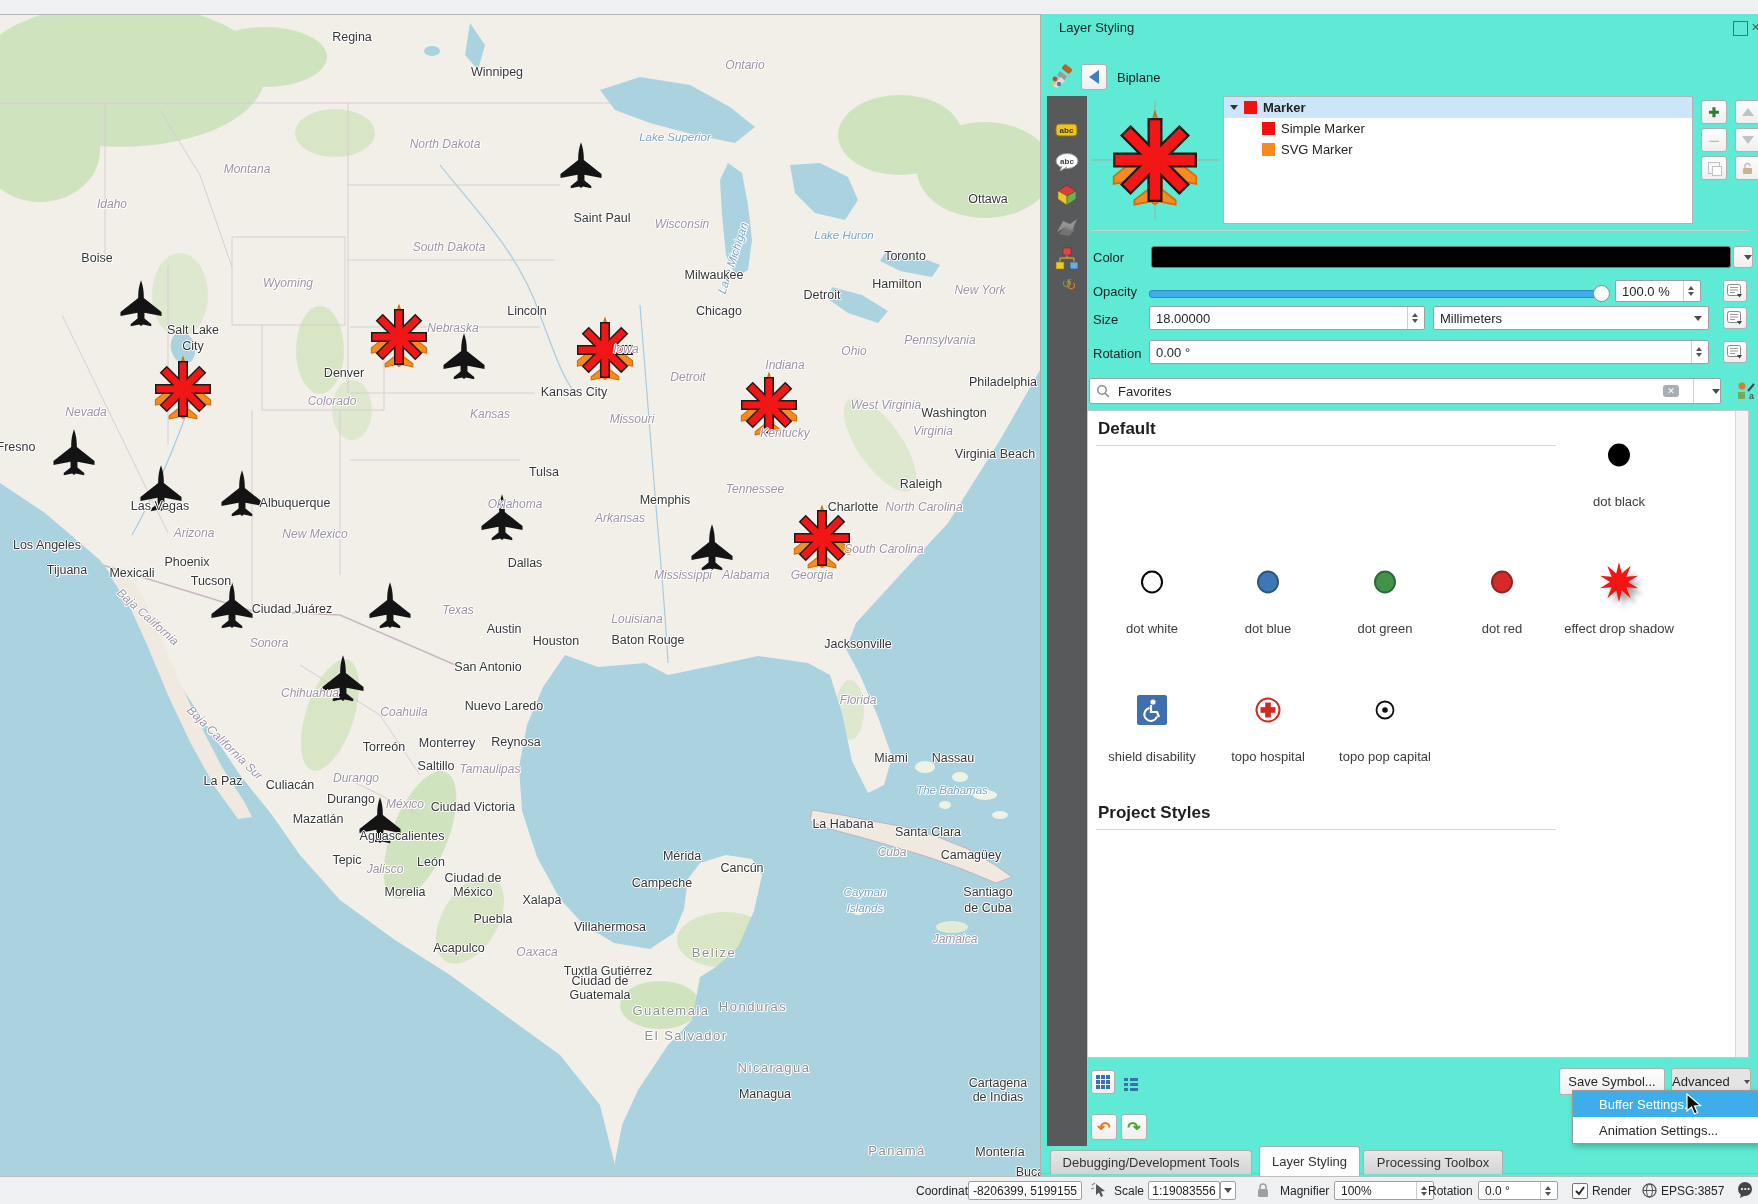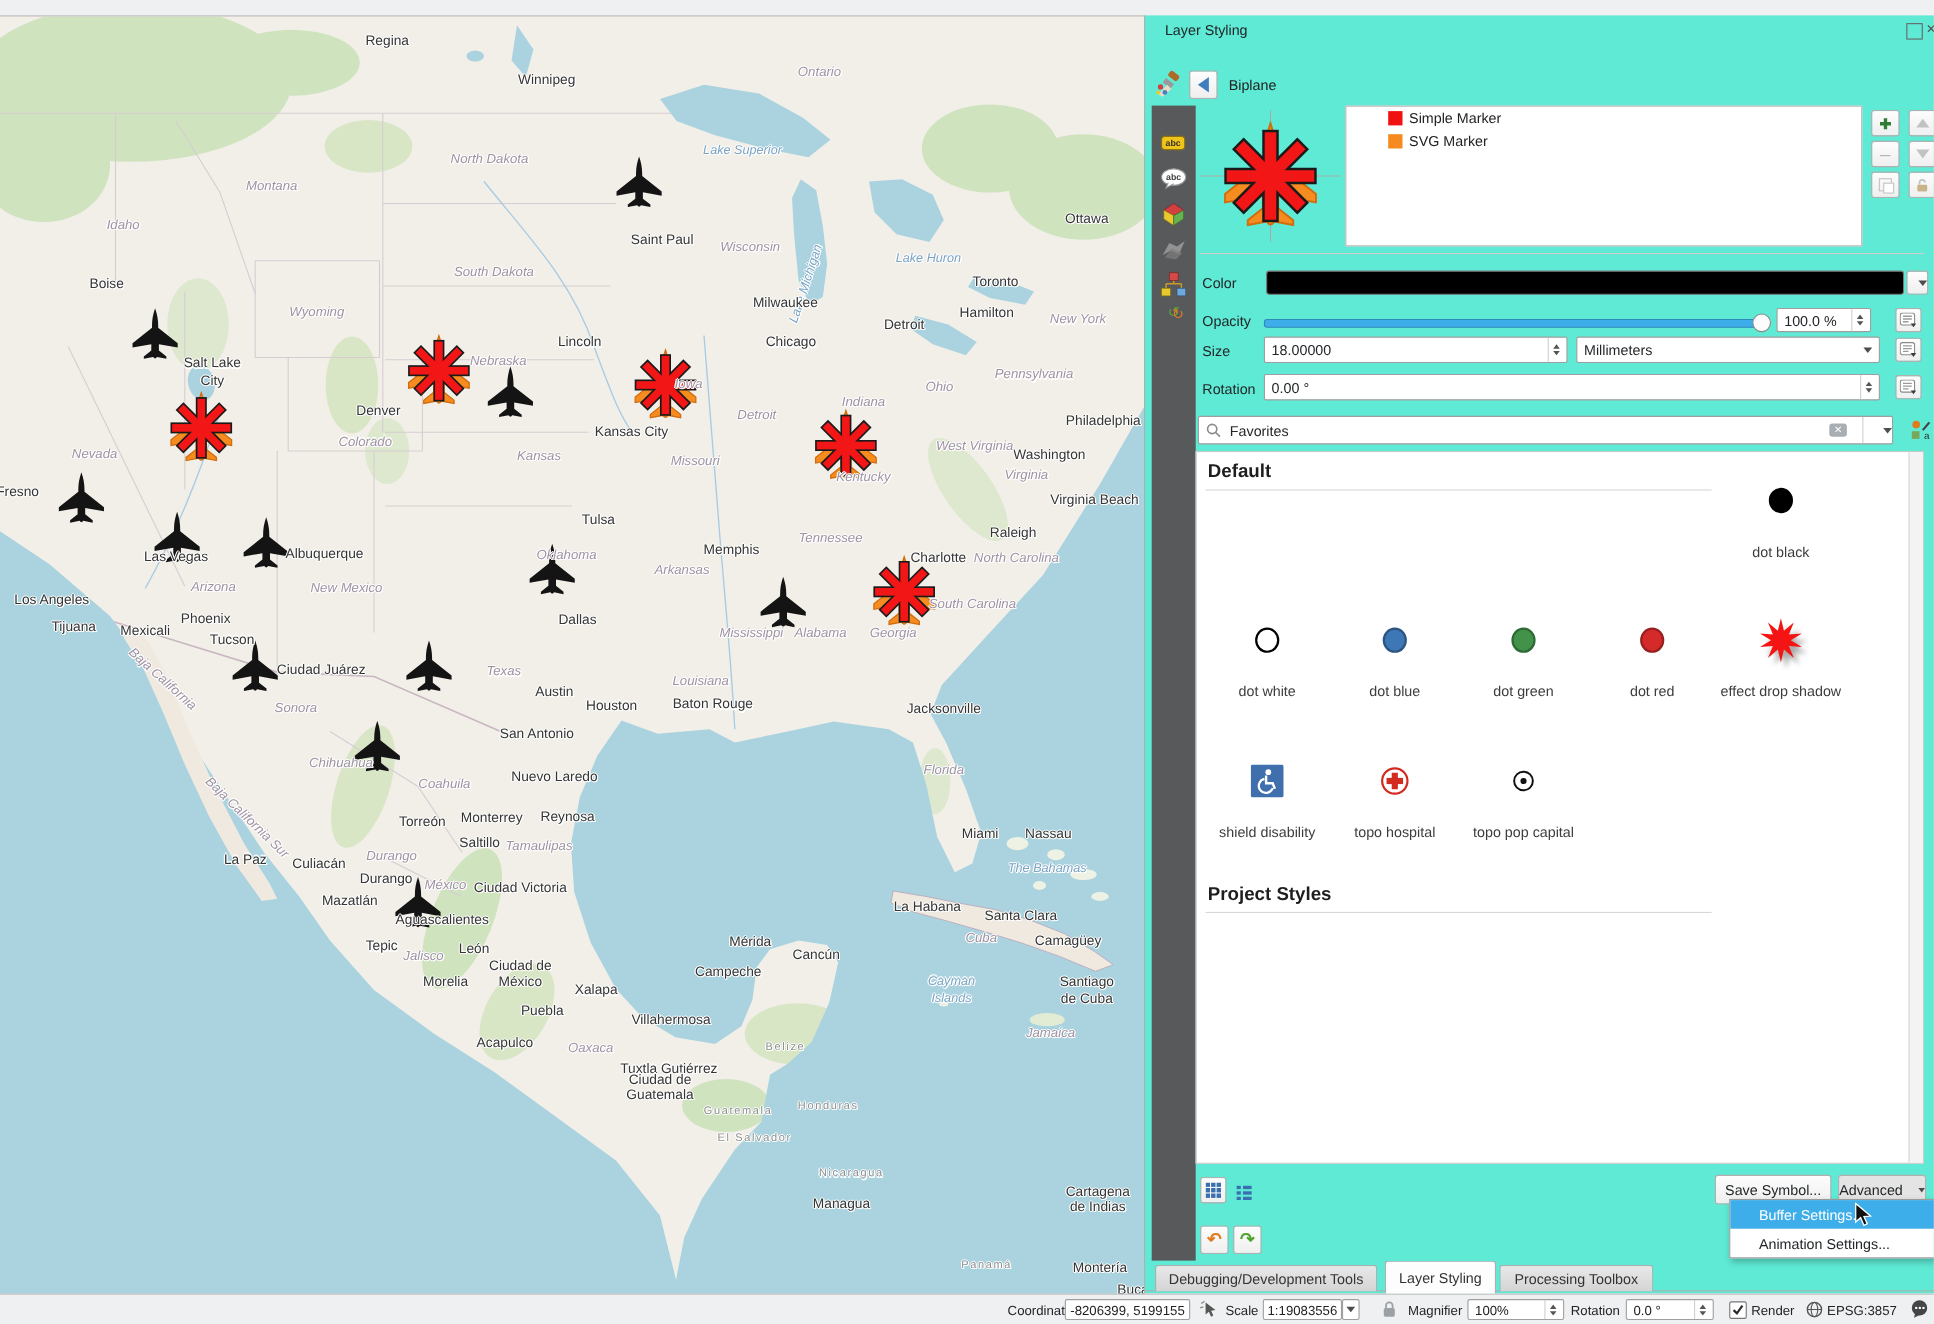--- a/index.html
+++ b/index.html
@@ -8,21 +8,21 @@
   .abs{position:absolute;}
   
   #map{left:0;top:14px;width:1040px;height:1162px;background:#f2efe9;overflow:hidden;border-top:1px solid #b6b6b6;}
   #map svg{position:absolute;left:0;top:0;}
   #map-labels{position:absolute;left:0;top:0;width:100%;height:100%;}
   .ml{position:absolute;transform:translate(-50%,-50%);white-space:nowrap;
       text-shadow:1px 0 0 #fff,-1px 0 0 #fff,0 1px 0 #fff,0 -1px 0 #fff,1px 1px 0 #fff;}
   .ml.c{font-size:12.5px;color:#353535;}
   .ml.s{font-size:12px;font-style:italic;color:#9e92a2;}
   .ml.w{font-size:11.5px;font-style:italic;color:#7aa4c4;}
-  .ml.n{font-size:10px;color:#8f8f8f;letter-spacing:1.5px;text-align:right;}
+  .ml.n{font-size:13px;color:#8f8f8f;letter-spacing:1.5px;text-align:right;}
   
   #panel{left:1040px;top:14px;width:718px;height:1162px;background:#5eead4;border-left:1px solid #b0b0b0;padding-left:32px;}
   .ptitle{left:18px;top:6px;font-size:13px;color:#232629;}
   .winbtn{width:13px;height:13px;color:#555;font-size:11px;line-height:13px;text-align:center;cursor:default;}
   .field,.combo,.spin{background:#fff;border:1px solid #9f9f9f;border-radius:2px;box-sizing:border-box;
       display:flex;align-items:center;padding:0 6px;font-size:13px;color:#232629;}
   .combo .arr,.caret{width:0;height:0;border-left:4px solid transparent;border-right:4px solid transparent;border-top:5px solid #4d4d4d;margin-left:auto;}
   .btn{background:linear-gradient(#fdfdfd,#efefef);border:1px solid #b0b0b0;border-radius:3px;
        display:flex;align-items:center;justify-content:center;font-size:13px;color:#232629;box-sizing:border-box;}
   .btn.sm{width:26px;height:24px;}
@@ -376,20 +376,25 @@
 
   <div class="abs" style="left:50px;top:82px;width:128px;height:128px;">
     <svg width="128" height="128">
       <line x1="0" y1="64" x2="128" y2="64" stroke="#a9a9a9" stroke-width="1"></line>
       <line x1="64" y1="4" x2="64" y2="124" stroke="#a9a9a9" stroke-width="1"></line>
       <use href="#star-marker" transform="translate(64,64) scale(1.5)"></use>
     </svg>
   </div>
 
   <div class="abs tree" style="left:182px;top:82px;width:470px;height:128px;">
+    <div class="trow sel">
+      <span class="exp"></span>
+      <span class="sw" style="background:#f01111;"></span>
+      <b>Marker</b>
+    </div>
     <div class="trow" style="padding-left:38px;">
       <span class="sw" style="background:#f01111;"></span>
       <span>Simple Marker</span>
     </div>
     <div class="trow" style="padding-left:38px;">
       <span class="sw" style="background:#f6891f;"></span>
       <span>SVG Marker</span>
     </div>
   </div>
 
@@ -641,21 +646,21 @@
   <span class="abs lab" style="left:1114px;">Scale</span>
   <div class="abs sfield" style="left:1148px;width:72px;">1:19083556</div>
   <div class="abs sfield" style="left:1220px;width:16px;">
       <span class="caret" style="margin:0;"></span>
     </div>
   <svg class="abs" style="left:1256px;top:5px;" width="14" height="16">
       <rect x="2" y="7" width="10" height="8" rx="1.5" fill="#9aa0a4"></rect>
       <path d="M4 7 V5 a3 3 0 0 1 6 0 V7" fill="none" stroke="#9aa0a4" stroke-width="1.6"></path>
     </svg>
   <span class="abs lab" style="left:1280px;">Magnifier</span>
-  <div class="abs sfield" style="left:1334px;width:88px;justify-content:flex-start;padding:0 6px;">
+  <div class="abs sfield" style="left:1334px;width:100px;justify-content:flex-start;padding:0 6px;">
     <span>100%</span>
     <span class="spinbtns" style="margin-left:auto;">
         <i class="up"></i>
         <i class="dn"></i>
       </span>
   </div>
   <span class="abs lab" style="left:1428px;">Rotation</span>
   <div class="abs sfield" style="left:1478px;width:80px;justify-content:flex-start;padding:0 6px;">
     <span>0.0 °</span>
     <span class="spinbtns" style="margin-left:auto;">

